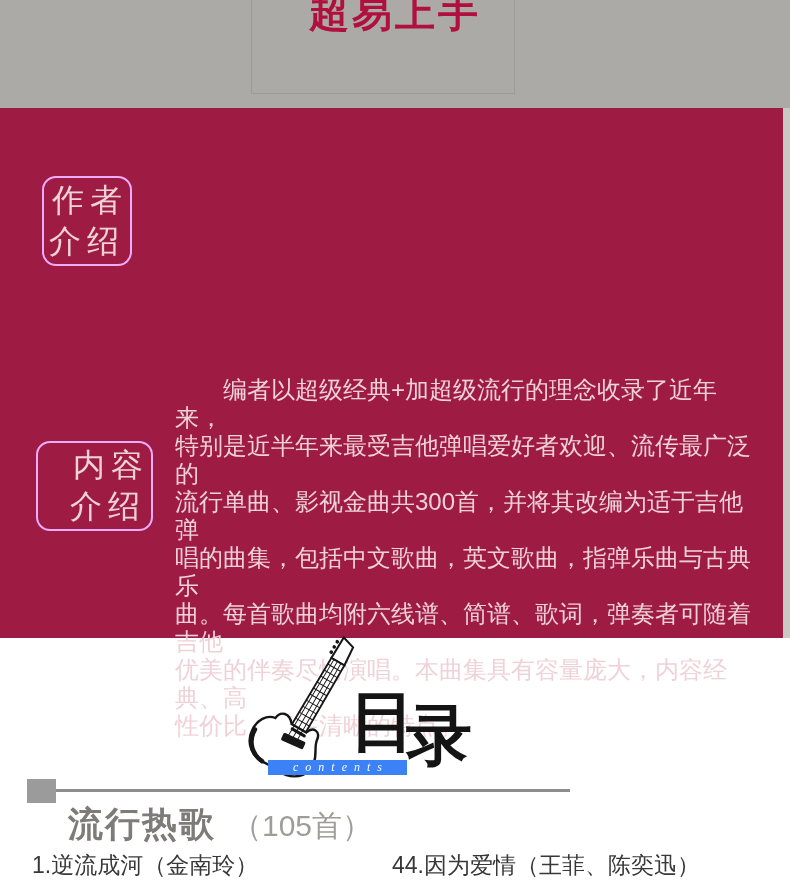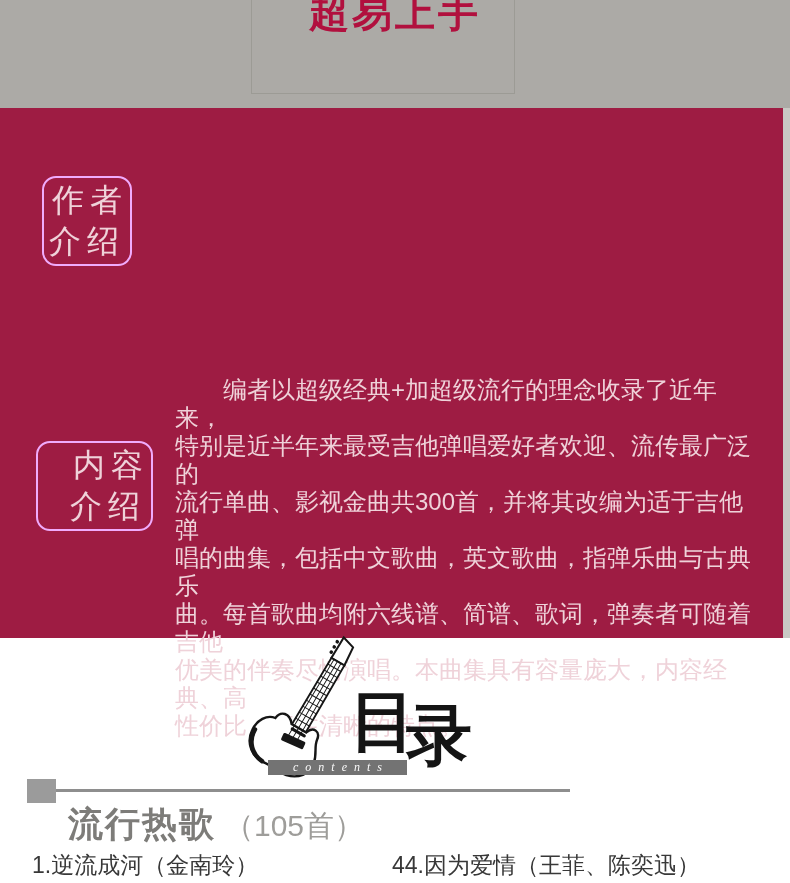--- a/index.html
+++ b/index.html
@@ -23,29 +23,29 @@
   .badge.author{left:42px;top:68px;}
   .badge.content{left:36px;top:333px;padding-left:27px;}
   .para{position:absolute;left:175px;width:585px;color:#efd2d9;font-size:24px;white-space:pre-line;}
   .para.author{top:41px;line-height:34px;}
   .para.content{top:268px;line-height:28px;}
   
   .toc-guitar{position:absolute;left:243px;top:628px;width:135px;height:160px;z-index:1;}
   .toc-char{position:absolute;font-weight:bold;color:#141414;font-size:66px;line-height:66px;z-index:1;}
   .toc-char.c1{left:350px;top:688px;}
   .toc-char.c2{left:406px;top:702px;}
-  .contents-bar{position:absolute;left:268px;top:760px;width:139px;height:15px;background:#737373;z-index:2;
+  .contents-bar{position:absolute;left:268px;top:760px;width:139px;height:15px;background:#3b82f6;z-index:2;
     display:flex;align-items:center;justify-content:center;}
   .contents-bar span{font-family:"Liberation Serif","DejaVu Serif",serif;font-style:italic;
     font-size:12px;color:#fbfbfb;letter-spacing:7px;text-indent:7px;}
   .marker-square{position:absolute;left:27px;top:779px;width:29px;height:24px;background:#9b9b9b;}
   .marker-line{position:absolute;left:56px;top:789px;width:514px;height:3px;background:#8e8e8e;}
   .section-head{position:absolute;left:68px;top:801px;white-space:nowrap;}
   .section-title{font-size:35px;font-weight:bold;color:#7d7c79;letter-spacing:2px;}
-  .section-count{font-size:30px;color:#9e9d9a;margin-left:8px;}
+  .section-count{font-size:30px;color:#9e9d9a;margin-left:16px;}
   .song{position:absolute;top:850px;font-size:23px;color:#383838;white-space:nowrap;}
   .song.s1{left:32px;}
   .song.s2{left:392px;}
 </style>
 </head>
 <body>
 
 <div class="header">
   <div class="header-box"></div>
   <div class="header-title">超易上手</div>

